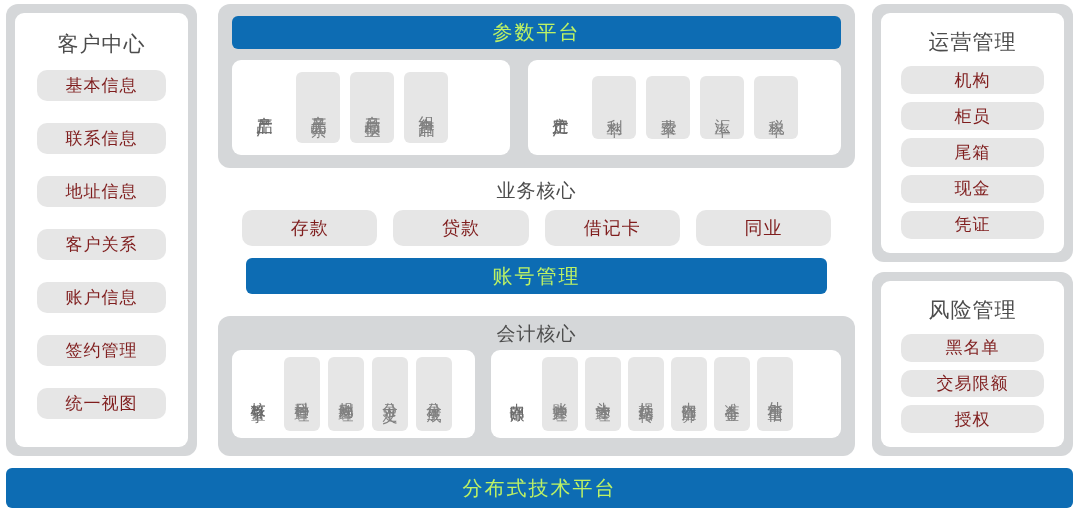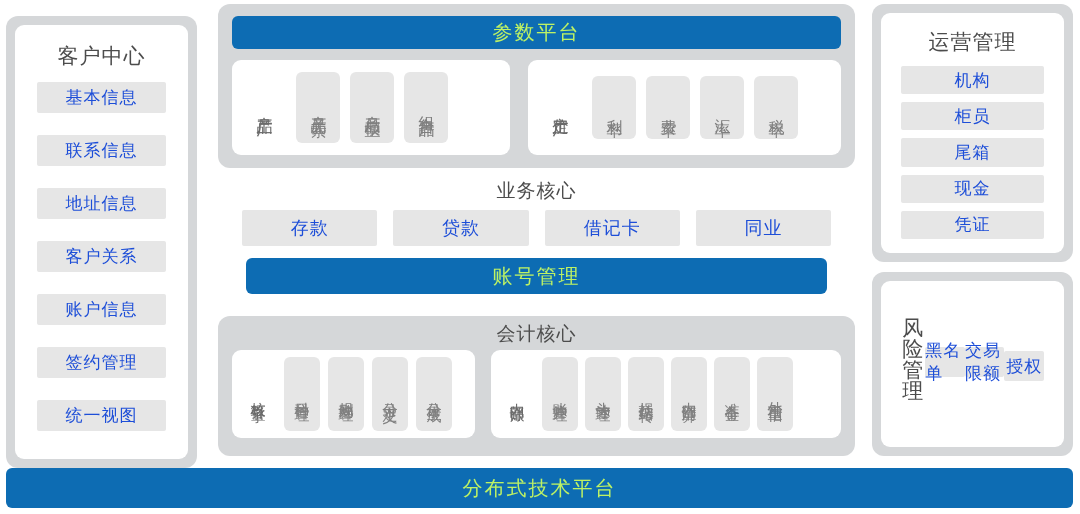--- a/index.html
+++ b/index.html
@@ -35,22 +35,22 @@
   .section-title {
     color: #4c4c4c;
     font-size: 19px;
     text-align: center;
     letter-spacing: 1px;
     line-height: 1;
   }
 
   .pill {
     background: #e6e6e6;
-    border-radius: 2px;
-    color: #1d4ed8;
+    border-radius: 10px;
+    color: #7f1d1d;
     font-size: 17px;
     display: flex;
     align-items: center;
     justify-content: center;
     letter-spacing: 1px;
   }
   .plainlabel {
     background: transparent;
     color: #6a6a6a;
     font-size: 17px;
@@ -80,37 +80,37 @@
     display: flex;
     align-items: center;
     justify-content: center;
     font-size: 16px;
     padding: 4px 0;
   }
   .vcell.pill { background: #e6e6e6; color: #7f7f7f; border-radius: 6px; }
   .vcell.plainlabel { background: transparent; color: #6a6a6a; }
 
   
-  #left-frame { left: 6px; top: 16px; width: 191px; height: 452px; }
+  #left-frame { left: 6px; top: 4px; width: 191px; height: 452px; }
   #left-frame .white-card { display: flex; flex-direction: column;
      align-items: center; padding: 20px 22px 14px; }
   #left-frame .panel-title { margin-bottom: 16px; }
   #left-frame .pill { width: 100%; height: 31px; margin-bottom: 22px; }
   #left-frame .pill:last-child { margin-bottom: 0; }
 
   
   #ops-frame { left: 872px; top: 4px; width: 201px; height: 258px; }
   #ops-frame .white-card { display: flex; flex-direction: column;
      align-items: center; padding: 18px 20px 14px; }
   #ops-frame .panel-title { margin-bottom: 14px; }
   #ops-frame .pill { width: 100%; height: 30px; margin-bottom: 8px; }
   #ops-frame .pill:last-child { margin-bottom: 0; }
 
   #risk-frame { left: 872px; top: 272px; width: 201px; height: 184px; }
-  #risk-frame .white-card { display: flex; flex-direction: row;
+  #risk-frame .white-card { display: flex; flex-direction: column;
      align-items: center; padding: 18px 20px 14px; }
   #risk-frame .panel-title { margin-bottom: 14px; }
   #risk-frame .pill { width: 100%; height: 30px; margin-bottom: 8px; }
   #risk-frame .pill:last-child { margin-bottom: 0; }
 
   
   #param-frame { left: 218px; top: 4px; width: 637px; height: 164px;
       padding: 12px 14px; }
   #param-frame .blue-bar { width: 100%; height: 33px; margin-bottom: 11px; }
   #param-row { display: flex; gap: 18px; height: 95px; }

